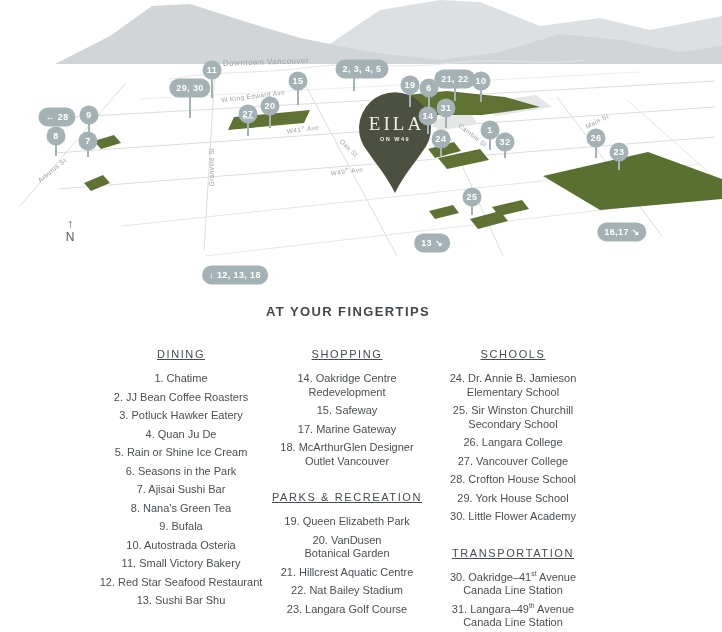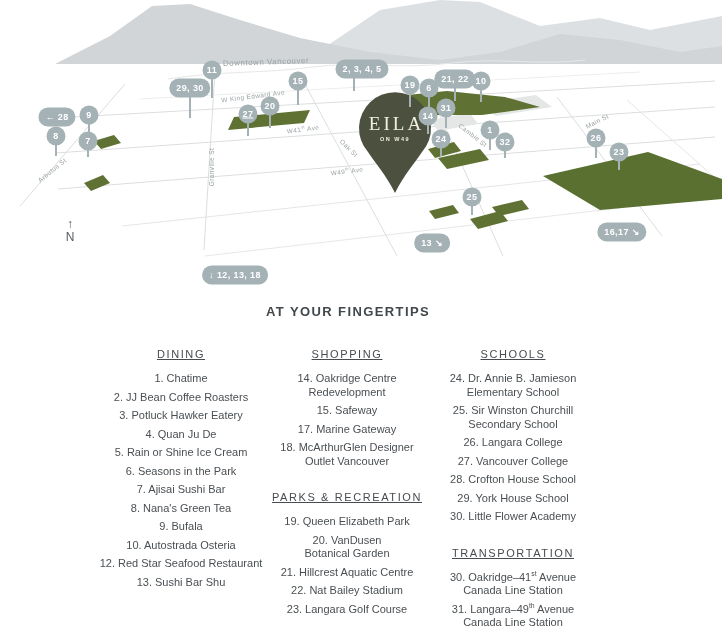--- a/index.html
+++ b/index.html
@@ -184,20 +184,21 @@
             <li>1. Chatime</li>
             <li>2. JJ Bean Coffee Roasters</li>
             <li>3. Potluck Hawker Eatery</li>
             <li>4. Quan Ju De</li>
             <li>5. Rain or Shine Ice Cream</li>
             <li>6. Seasons in the Park</li>
             <li>7. Ajisai Sushi Bar</li>
             <li>8. Nana's Green Tea</li>
             <li>9. Bufala</li>
             <li>10. Autostrada Osteria</li>
+            <li>11. Small Victory Bakery</li>
             <li>12. Red Star Seafood Restaurant</li>
             <li>13. Sushi Bar Shu</li>
           </ul>
         </div>
       </div>
       <div class="col">
         <div class="section">
           <div class="section-title">SHOPPING</div>
           <ul class="items">
             <li>14. Oakridge Centre

